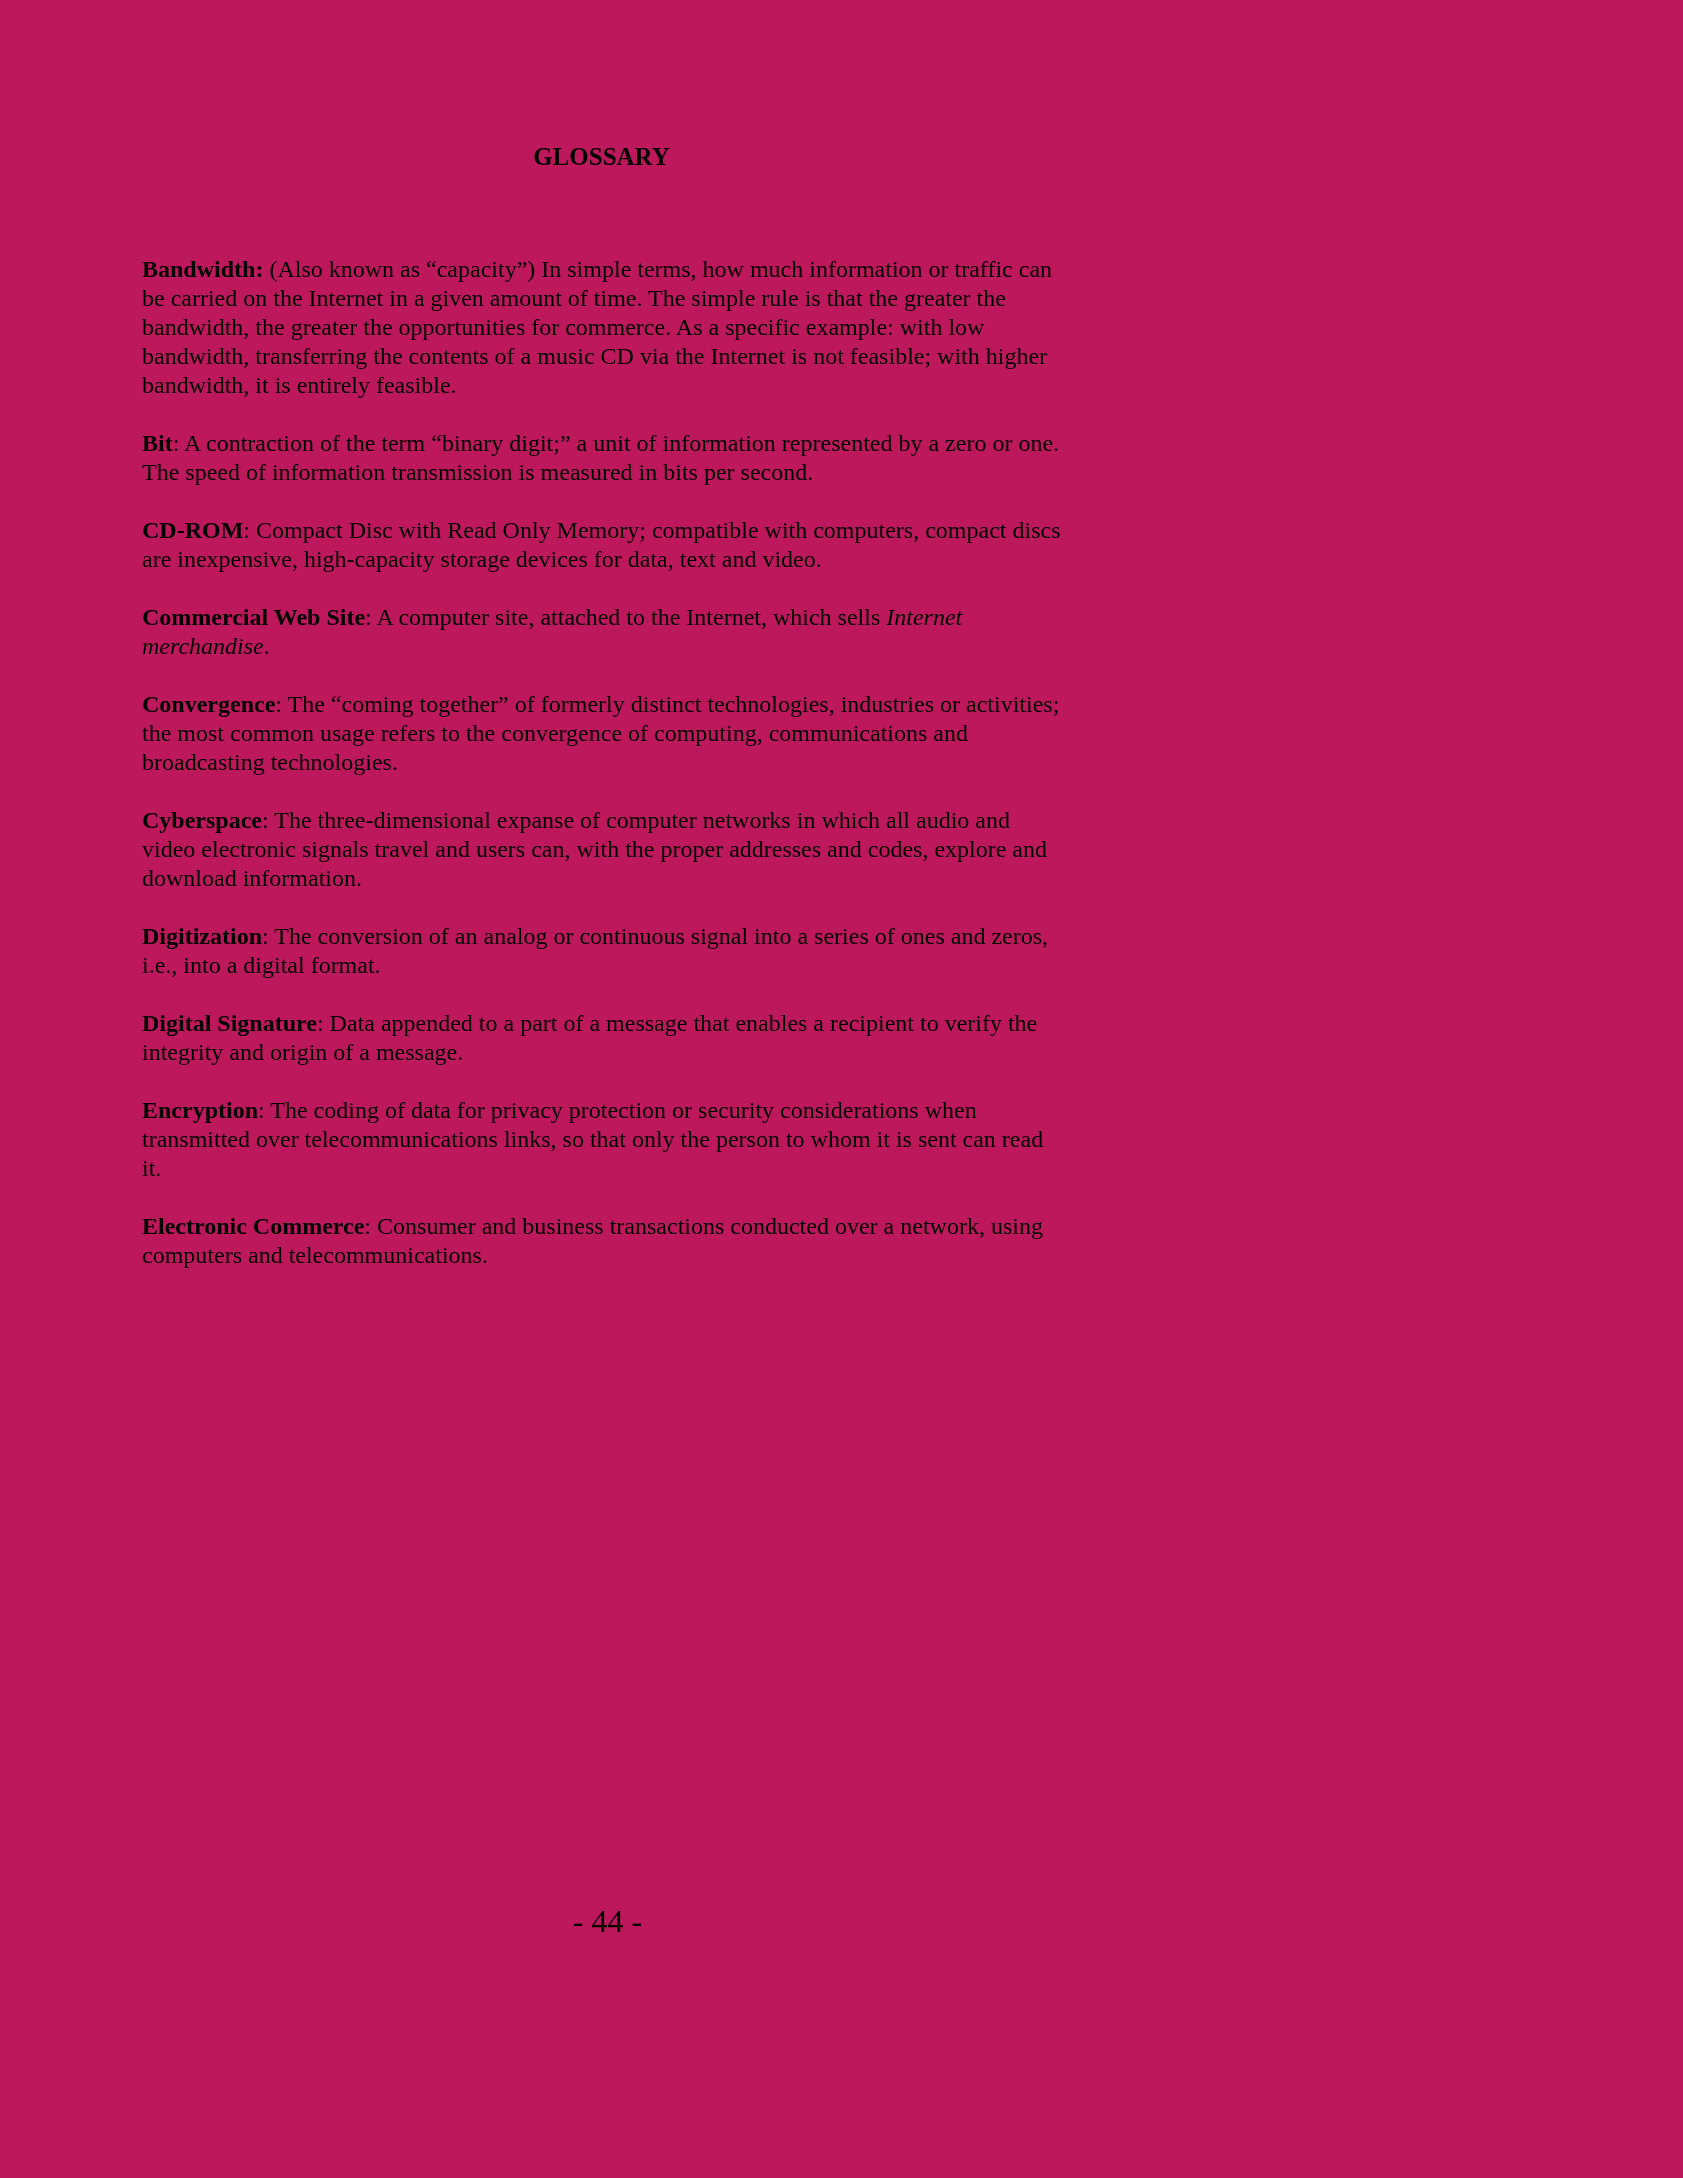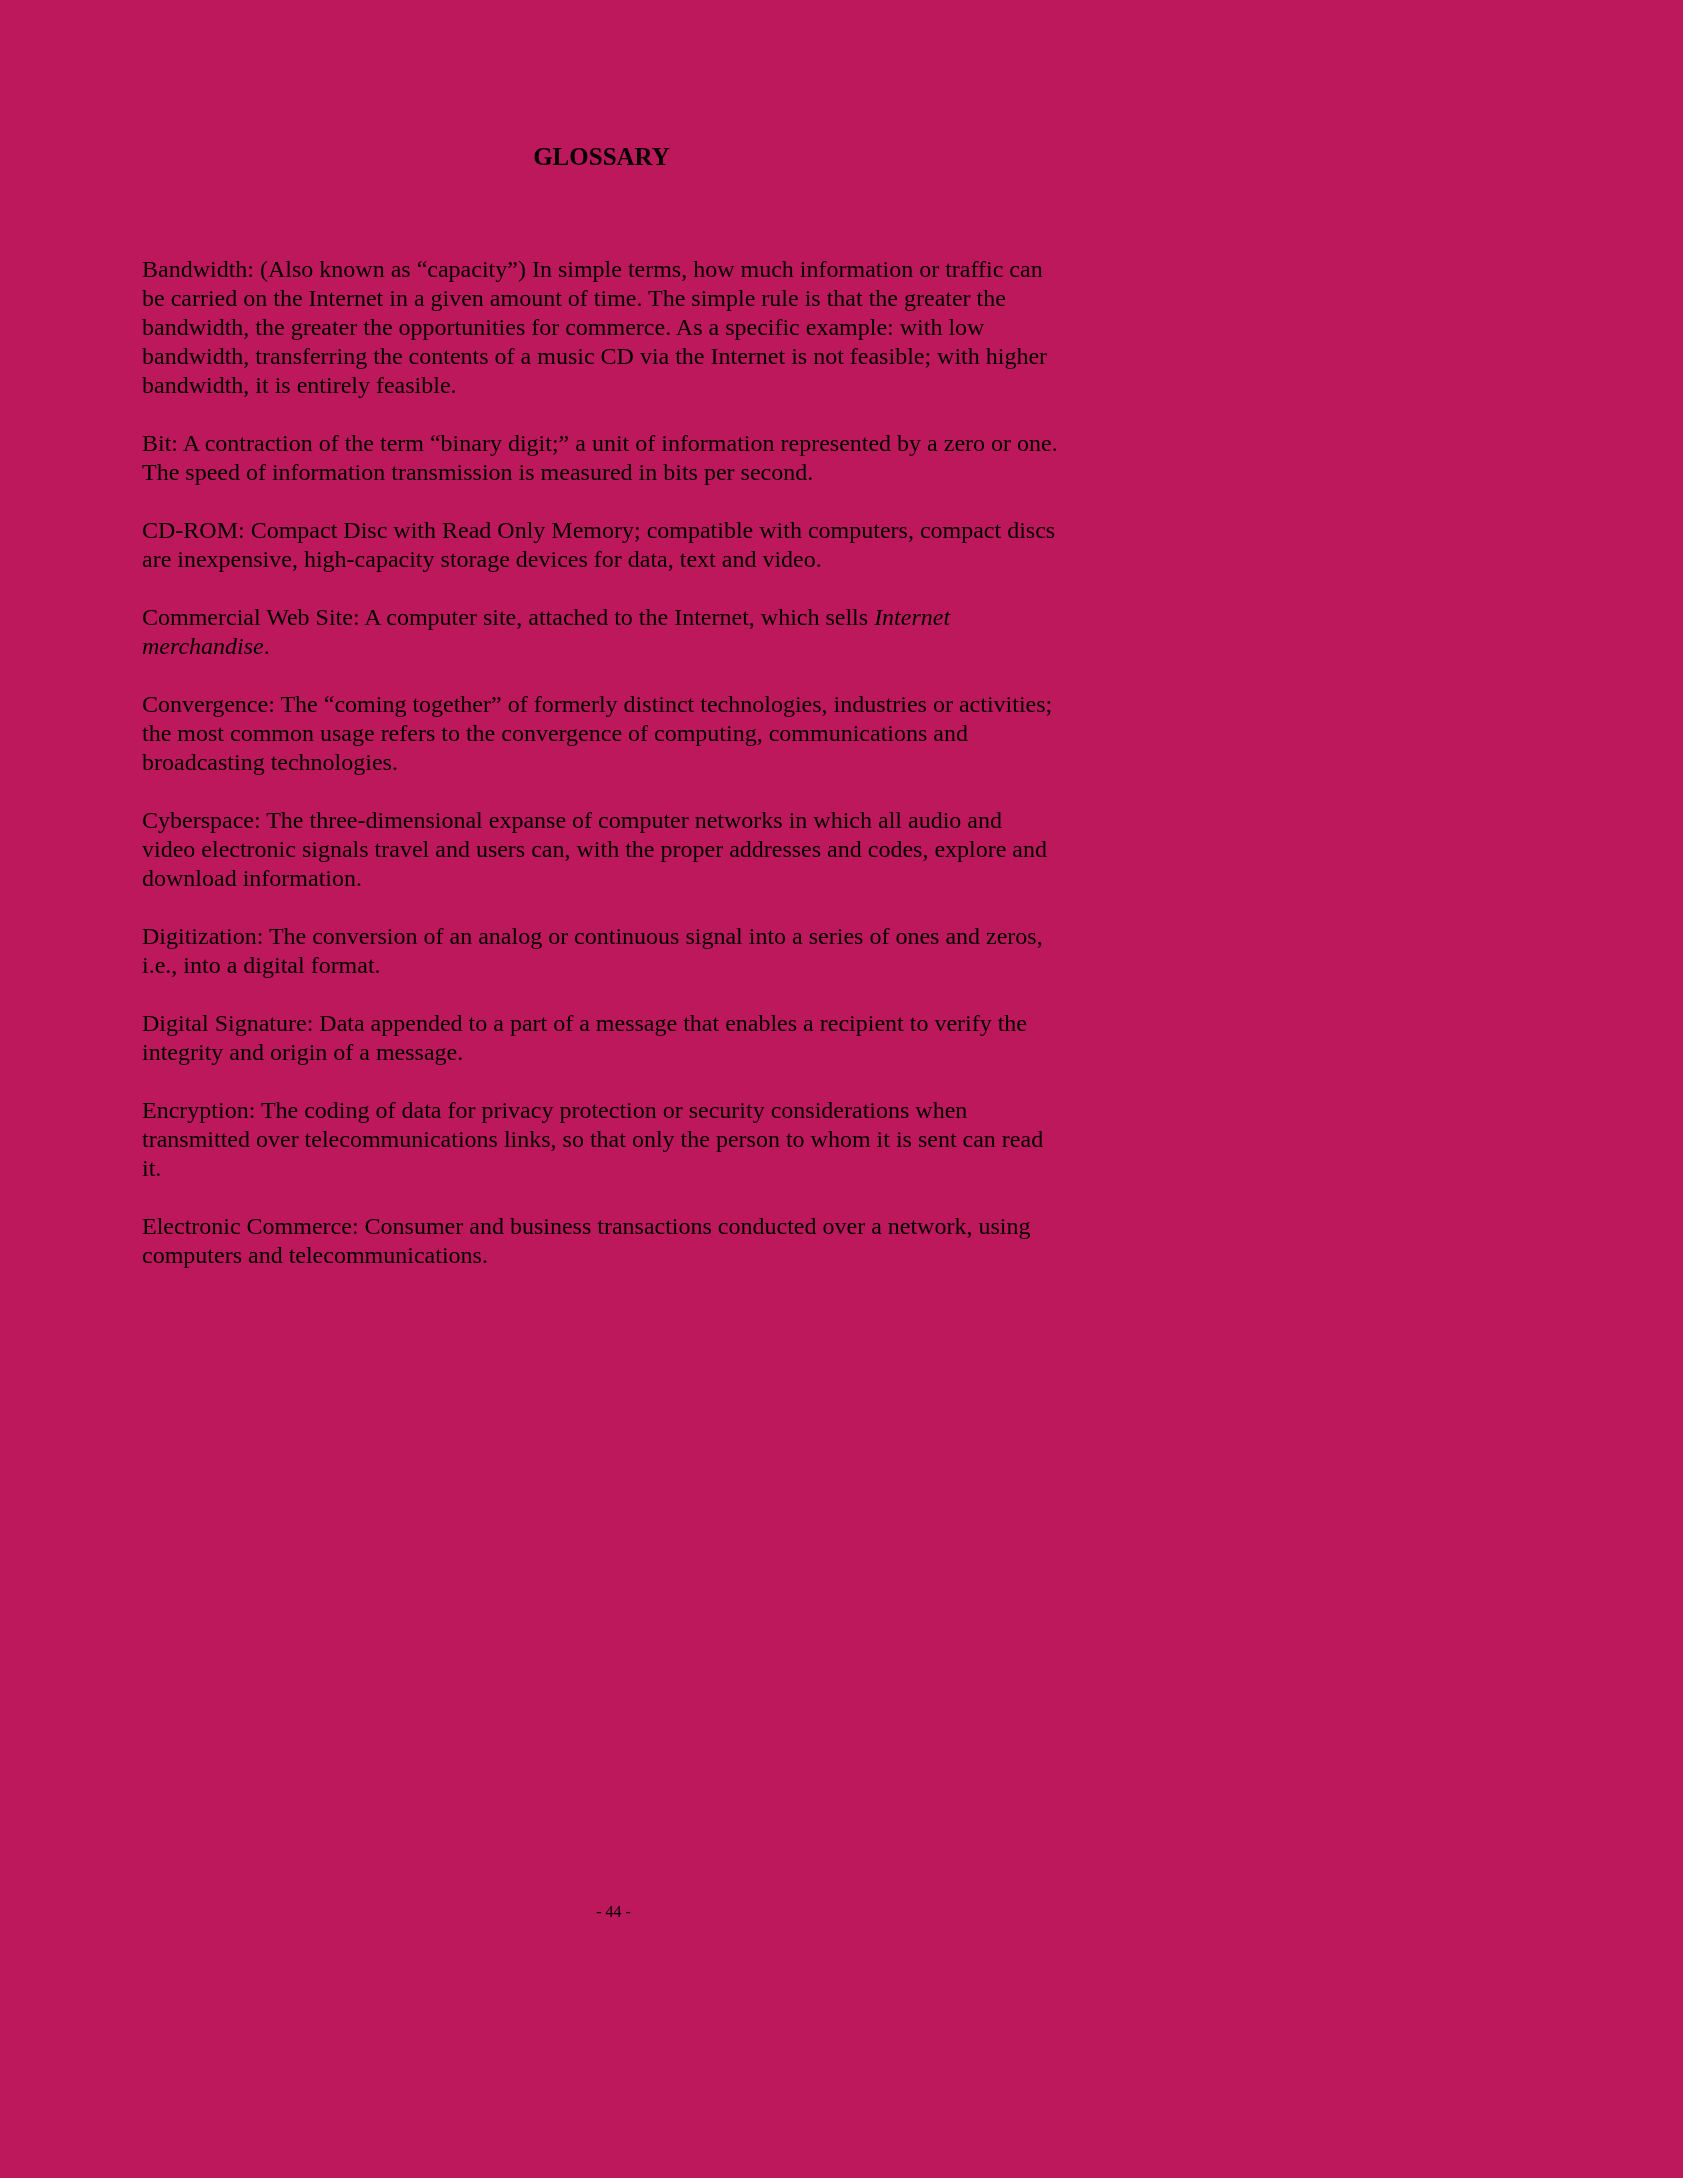--- a/index.html
+++ b/index.html
@@ -26,32 +26,32 @@
   .doc-title {
     text-align: center;
     font-weight: bold;
     font-size: 25px;
     margin: 0 0 84px 0;
   }
   p.entry {
     margin: 0 0 29px 0;
   }
   p.entry b {
-    font-weight: normal;
+    font-weight: bold;
   }
   p.entry i {
     font-style: italic;
   }
   .page-number {
     position: absolute;
-    left: 154px;
+    left: 148px;
     top: 1903px;
     width: 919px;
     text-align: center;
-    font-size: 16px;
+    font-size: 32px;
   }
 </style>
 </head>
 <body>
 
 <div class="page">
   <div class="content">
 
     <div class="doc-title">GLOSSARY</div>
 

